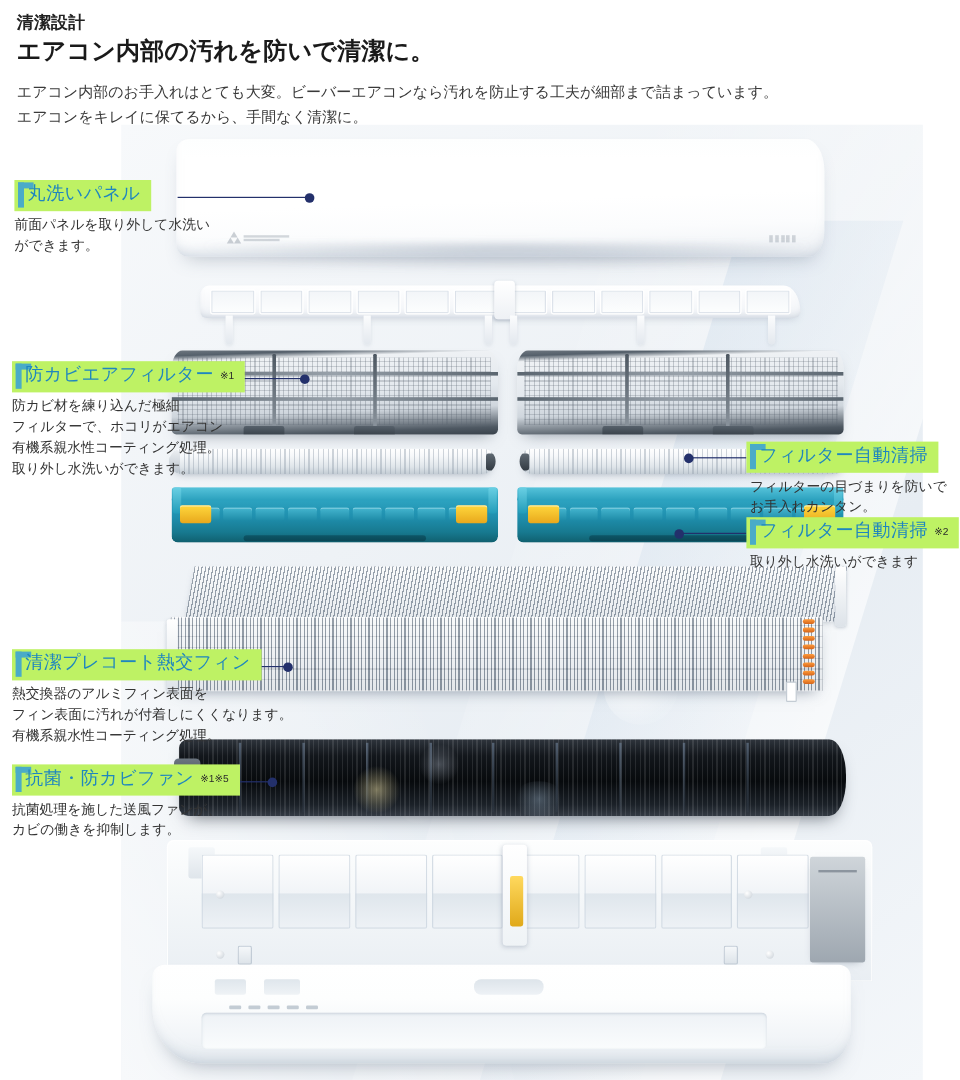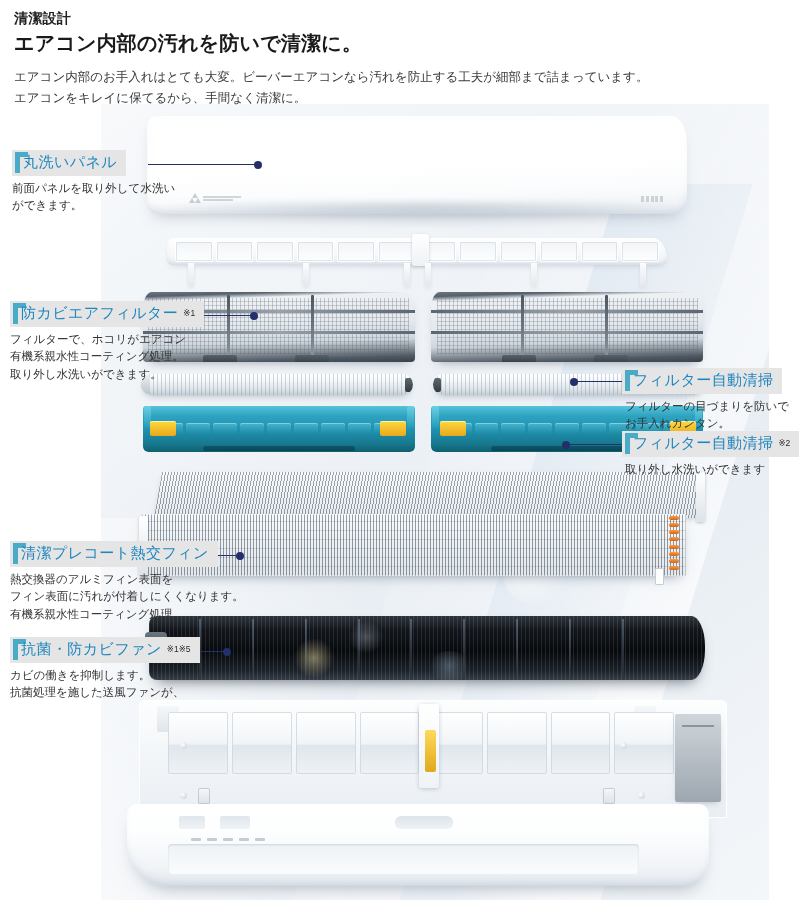--- a/index.html
+++ b/index.html
@@ -253,21 +253,21 @@
   .ch-screw { position: absolute; width: 7px; height: 7px; border-radius: 50%;
               background: radial-gradient(circle at 35% 32%,#ffffff,#c6ced6); }
   .ch-latch { position: absolute; width: 12px; height: 16px; border-radius: 2px;
               background: linear-gradient(180deg,#f7f9fb,#dbe2e8);
               box-shadow: inset 0 0 0 1px rgba(190,200,211,.9); }
 
   
   .callout { position: absolute; z-index: 30; }
   .chip {
     display: inline-flex; align-items: flex-end;
-    background: #e5e5e5; padding: 3px 9px 4px 11px;
+    background: #bef264; padding: 3px 9px 4px 11px;
     position: relative; white-space: nowrap;
   }
   .chip::before {
     content: ""; position: absolute; left: 3px; top: 2px;
     width: 13px; height: 5px; background: #4aabc8;
   }
   .chip::after {
     content: ""; position: absolute; left: 3px; top: 2px;
     width: 5px; height: 21px; background: #4aabc8;
   }
@@ -549,20 +549,21 @@
     <span>ができます。</span>
   </div>
 </div>
 
 <div class="callout left" style="left:10px;top:301px;">
   <div class="chip">
     <span class="chip-text">防カビエアフィルター</span>
     <span class="chip-note">※1</span>
   </div>
   <div class="desc">
+    <span>防カビ材を練り込んだ極細</span>
     <span>フィルターで、ホコリがエアコン</span>
     <span>有機系親水性コーティング処理。</span>
     <span>取り外し水洗いができます。</span>
   </div>
 </div>
 
 <div class="callout right" style="left:622px;top:368px;">
   <div class="chip">
     <span class="chip-text">フィルター自動清掃</span>
   </div>
@@ -592,16 +593,16 @@
     <span>有機系親水性コーティング処理。</span>
   </div>
 </div>
 
 <div class="callout left" style="left:10px;top:637px;">
   <div class="chip">
     <span class="chip-text">抗菌・防カビファン</span>
     <span class="chip-note">※1※5</span>
   </div>
   <div class="desc">
+    <span>抗菌処理を施した送風ファンが、</span>
     <span>カビの働きを抑制します。</span>
-    <span>抗菌処理を施した送風ファンが、</span>
   </div>
 </div>
 
 </body></html>

